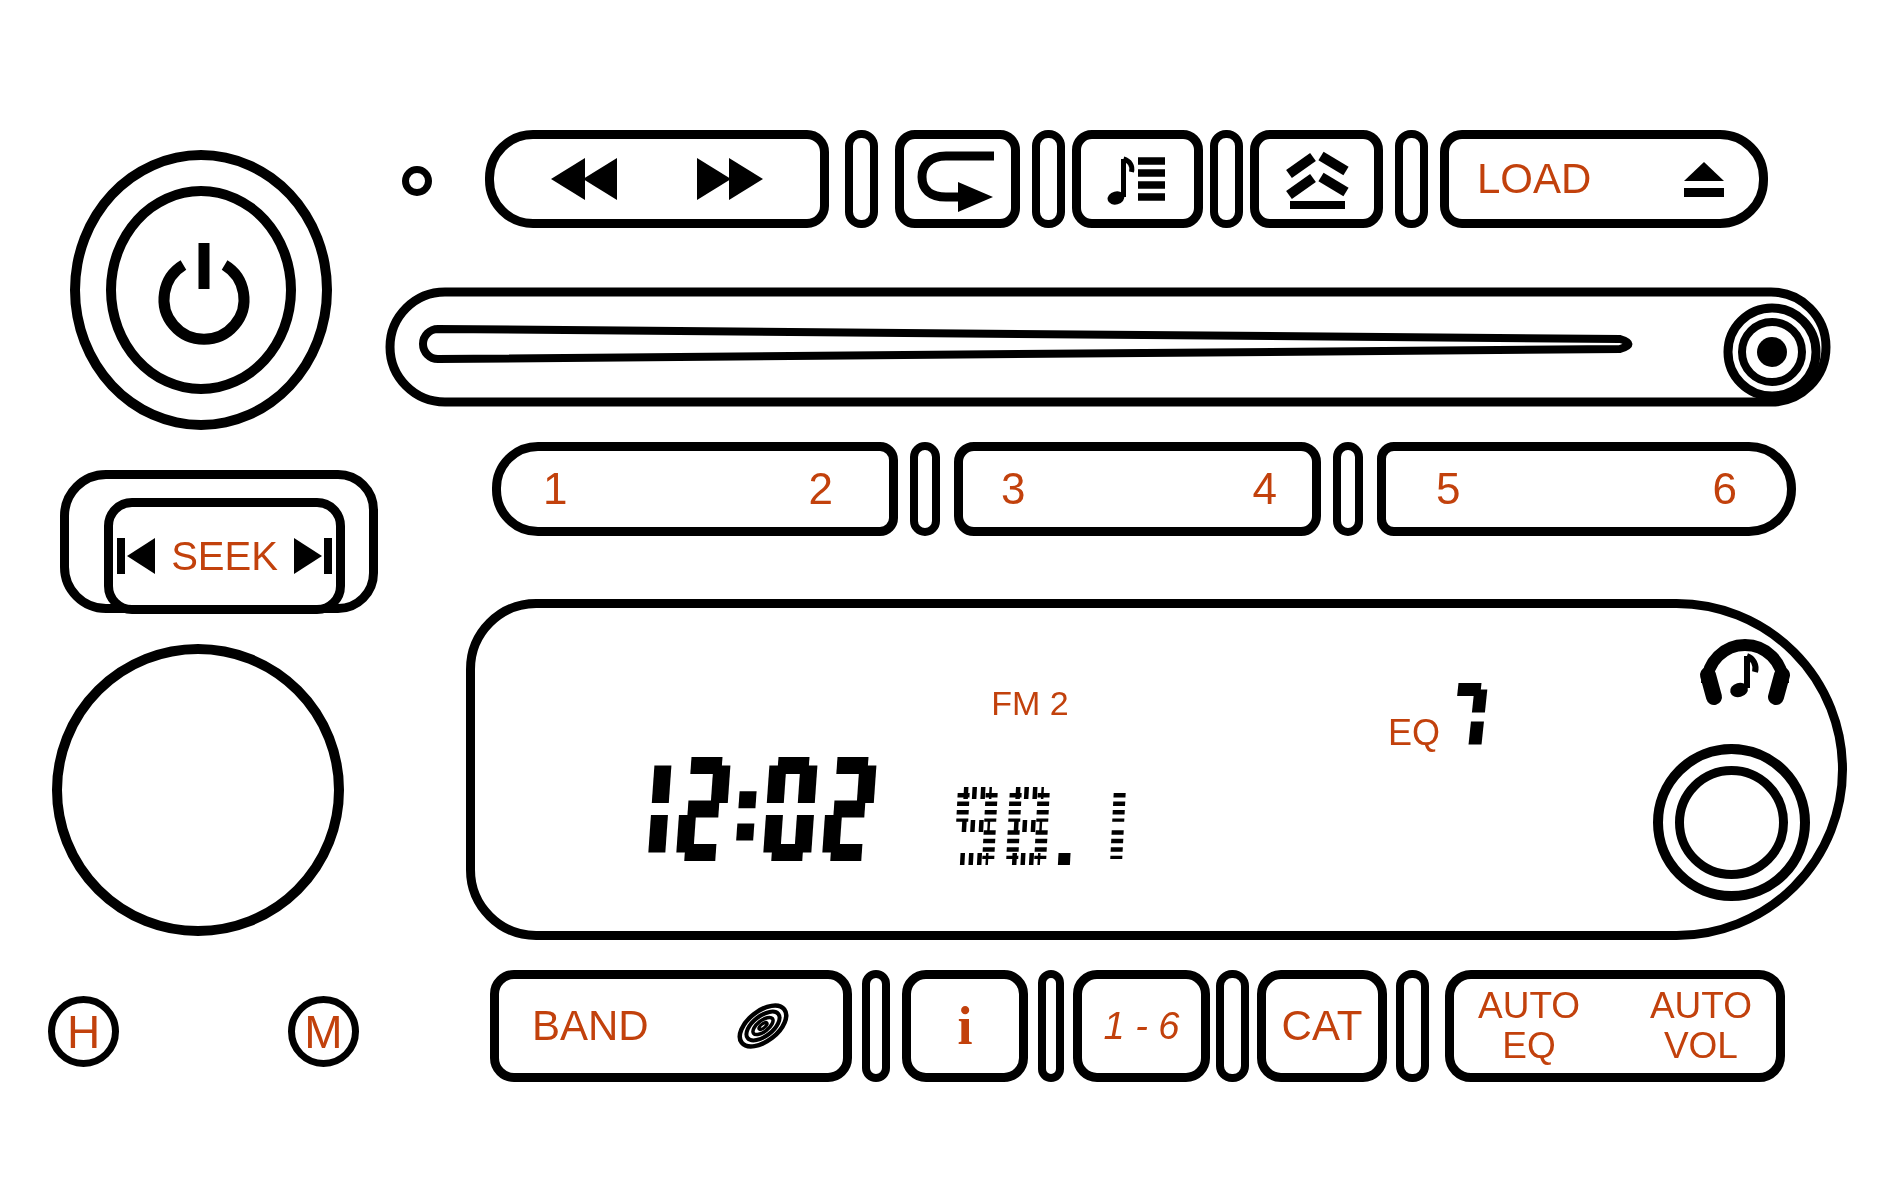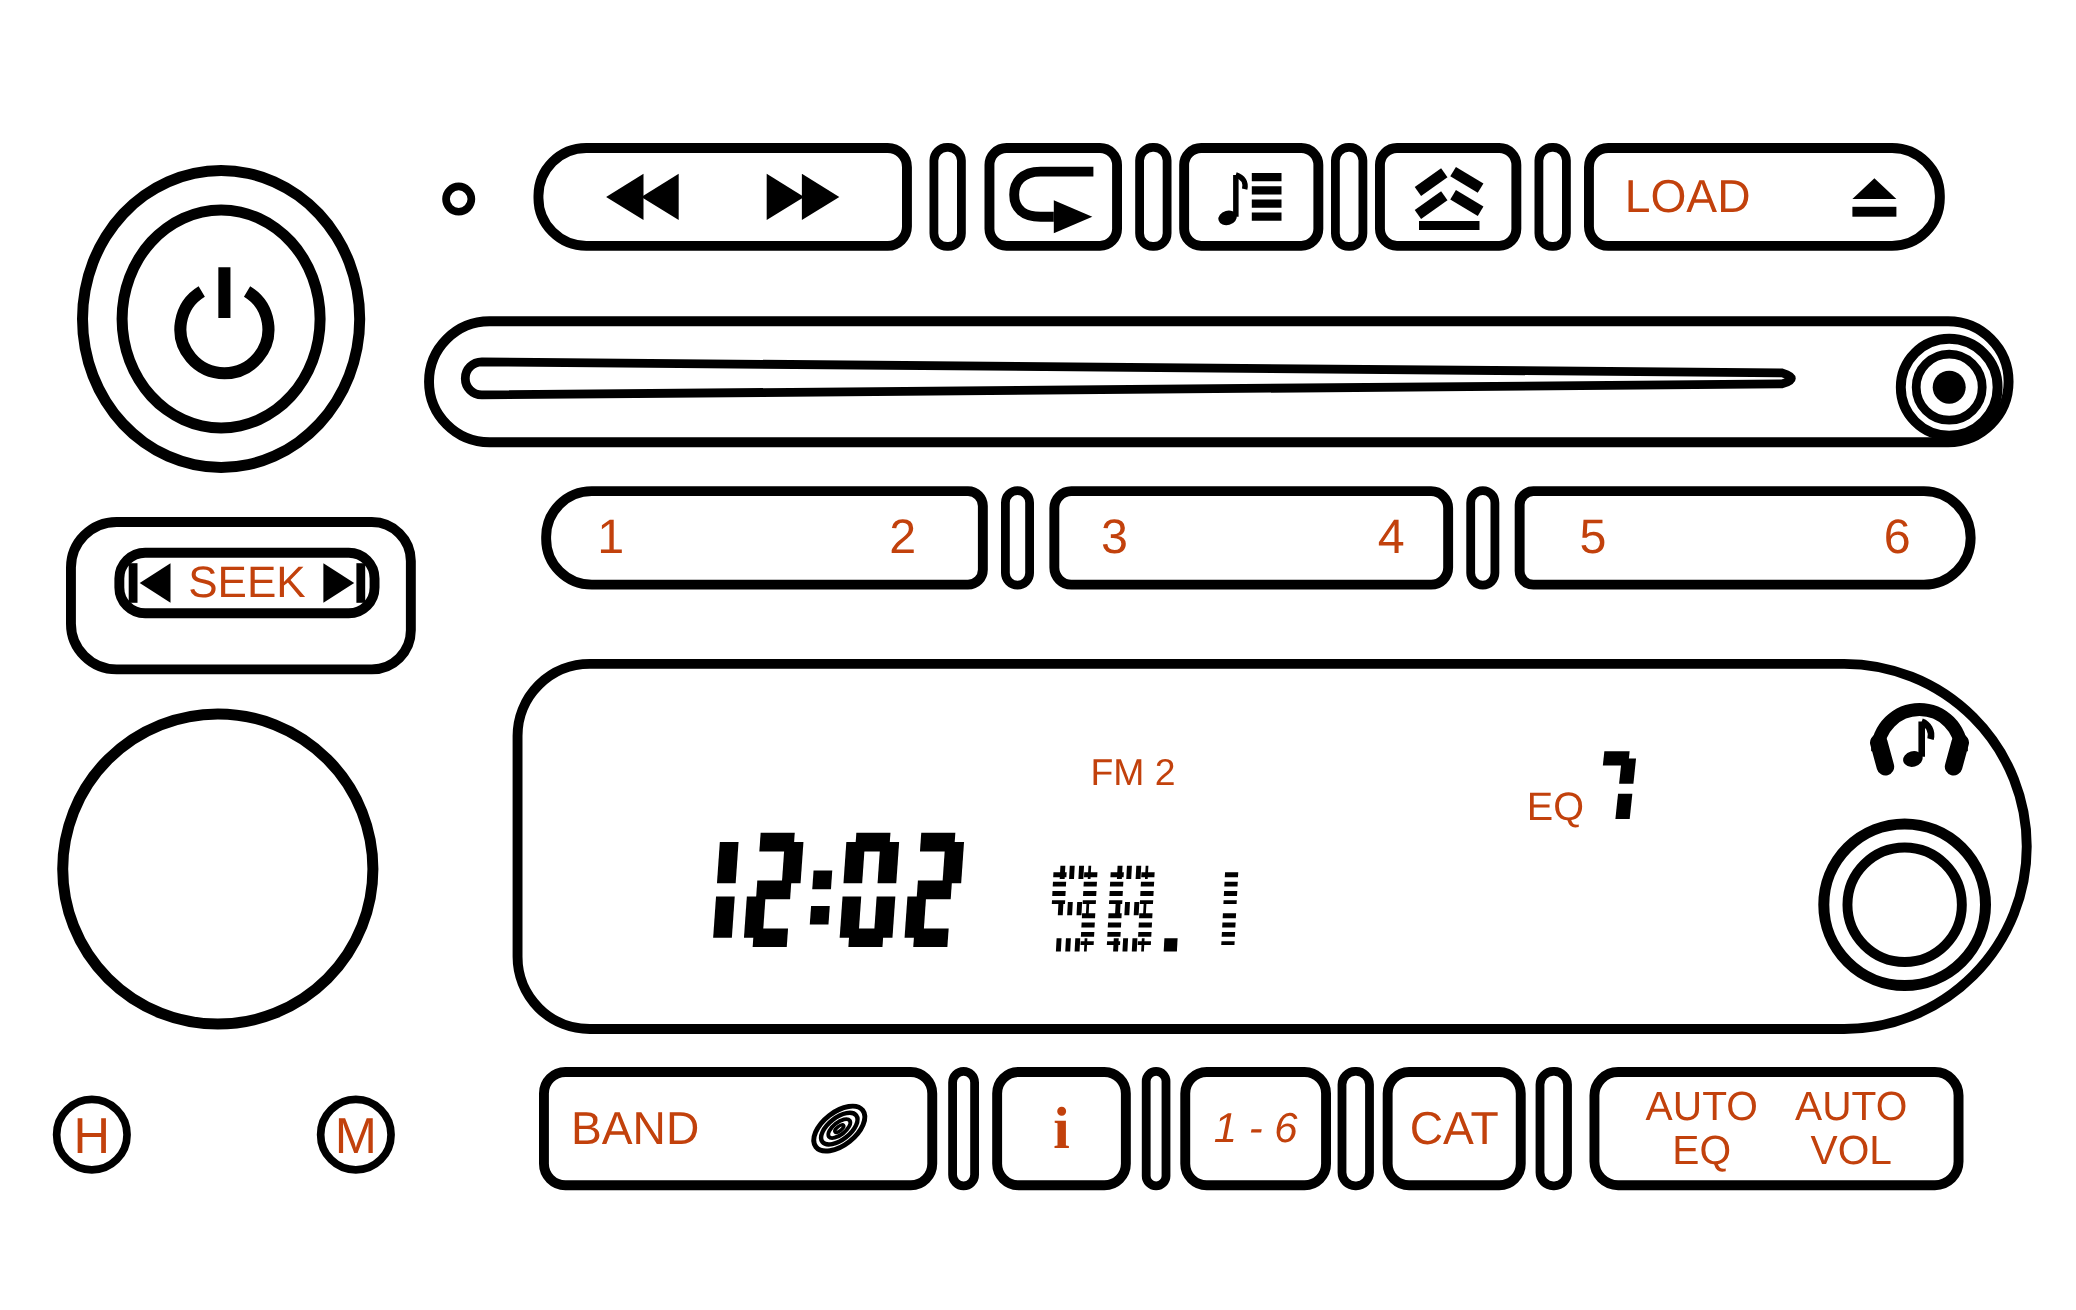--- a/index.html
+++ b/index.html
@@ -119,21 +119,21 @@
     <span class="lbl">4</span>
   </div>
   <div class="sep presetrow" style="left:1333px;width:30px;"></div>
 
   <div class="btn presetrow preset" style="left:1377px;width:419px;border-radius:18px 50px 50px 18px;padding:0 50px;">
     <span class="lbl">5</span>
     <span class="lbl">6</span>
   </div>
 
   <div class="btn" style="left:60px;top:470px;width:318px;height:143px;border-radius:46px 40px 40px 46px;"></div>
-  <div class="btn" style="left:104px;top:498px;width:241px;height:64px;border-radius:28px;gap:14px;">
+  <div class="btn" style="left:104px;top:498px;width:241px;height:116px;border-radius:28px;gap:14px;">
     <span>
       <svg width="42" height="40" viewBox="0 0 42 40">
         <rect x="2" y="2" width="8" height="36" fill="#000"></rect>
         <polygon points="40,2 40,38 12,20" fill="#000"></polygon>
       </svg>
     </span>
     <span class="lbl" style="font-size:40px;">SEEK</span>
     <span>
       <svg width="42" height="40" viewBox="0 0 42 40">
         <polygon points="2,2 2,38 30,20" fill="#000"></polygon>
@@ -217,21 +217,21 @@
       <line x1="87" y1="58" x2="81" y2="80" stroke="#000" stroke-width="16" stroke-linecap="round"></line>
       <ellipse cx="44" cy="73" rx="9" ry="7" fill="#000" transform="rotate(-15 44 73)"></ellipse>
       <line x1="52" y1="71" x2="52" y2="39" stroke="#000" stroke-width="6"></line>
       <path d="M 52,39 C 58,41 62,48 60,55" fill="none" stroke="#000" stroke-width="6"></path>
     </svg>
   </div>
 
   <div class="circle" style="left:1653px;top:744px;width:157px;height:157px;border-width:10px;"></div>
   <div class="circle" style="left:1675px;top:766px;width:113px;height:113px;border-width:9px;"></div>
 
-  <div class="btn bottomrow" style="left:490px;width:362px;border-radius:24px;justify-content:space-between;padding:0 44px 0 20px;">
+  <div class="btn bottomrow" style="left:490px;width:362px;border-radius:24px;justify-content:space-between;padding:0 44px 0 33px;">
     <span class="lbl" style="font-size:42px;">BAND</span>
     <span>
       <svg width="72" height="54" viewBox="0 0 72 54">
         <ellipse cx="36" cy="27" rx="27" ry="15" fill="none" stroke="#000" stroke-width="4.5" transform="rotate(-38 36 27)"></ellipse>
         <ellipse cx="36" cy="27" rx="19.5" ry="10" fill="none" stroke="#000" stroke-width="4" transform="rotate(-38 36 27)"></ellipse>
         <ellipse cx="36" cy="27" rx="12" ry="5.5" fill="none" stroke="#000" stroke-width="3.5" transform="rotate(-38 36 27)"></ellipse>
         <ellipse cx="36" cy="27" rx="5" ry="2" fill="none" stroke="#000" stroke-width="3" transform="rotate(-38 36 27)"></ellipse>
       </svg>
     </span>
   </div>
@@ -245,21 +245,21 @@
   <div class="btn bottomrow" style="left:1073px;width:137px;border-radius:24px;">
     <span class="lbl" style="font-size:38px;font-style:italic;">1 - 6</span>
   </div>
   <div class="sep bottomrow" style="left:1216px;width:33px;"></div>
 
   <div class="btn bottomrow" style="left:1257px;width:130px;border-radius:24px;">
     <span class="lbl" style="font-size:42px;">CAT</span>
   </div>
   <div class="sep bottomrow" style="left:1396px;width:33px;"></div>
 
-  <div class="btn bottomrow" style="left:1445px;width:340px;border-radius:26px;justify-content:space-between;padding:0 42px;">
+  <div class="btn bottomrow" style="left:1445px;width:340px;border-radius:26px;justify-content:space-between;padding:0 24px;">
     <span style="text-align:center;font-size:37px;line-height:1.08;">
       <span class="lbl">AUTO</span><br>
       <span class="lbl">EQ</span>
     </span>
     <span style="text-align:center;font-size:37px;line-height:1.08;">
       <span class="lbl">AUTO</span><br>
       <span class="lbl">VOL</span>
     </span>
   </div>
 

